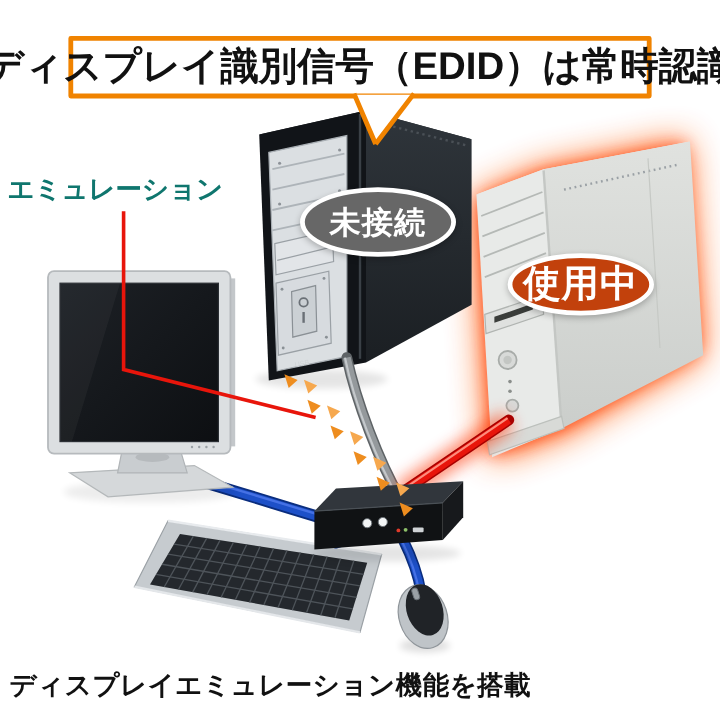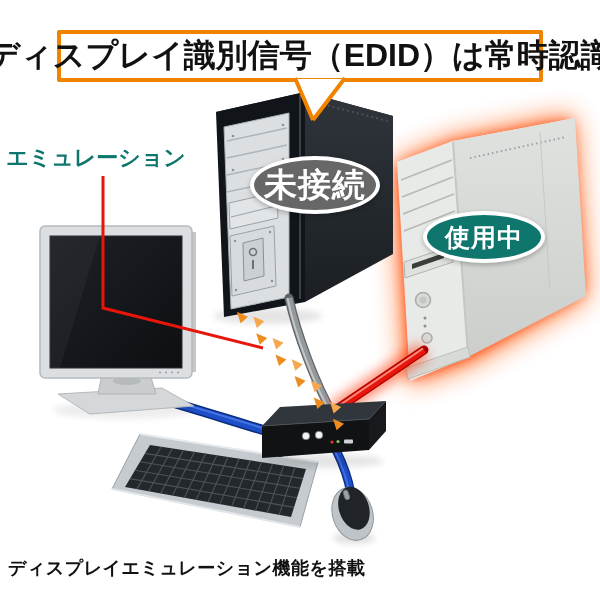--- a/index.html
+++ b/index.html
@@ -13,24 +13,24 @@
           display:flex;align-items:center;justify-content:center;z-index:3;}
   .banner span{font-size:32px;font-weight:800;color:#111;letter-spacing:0px;white-space:nowrap;}
   #banner-tail{z-index:4;}
   
   .emu-label{position:absolute;left:6px;top:144px;width:180px;z-index:2;
              text-align:center;font-size:22px;line-height:28px;font-weight:700;color:#0f766e;}
   
   .badge{position:absolute;border:4px solid #fff;border-radius:50%;
          display:flex;align-items:center;justify-content:center;color:#fff;font-weight:800;
          z-index:2;box-shadow:0 2px 5px rgba(0,0,0,.25);}
-  .badge-disconnected{left:250px;top:156px;width:122px;height:50px;background:#676767;font-size:33px;letter-spacing:1px;}
-  .badge-inuse{left:423px;top:211px;width:114px;height:44px;background:#0f766e;font-size:25px;letter-spacing:1px;}
-  
-  .caption{position:absolute;left:8px;top:556px;z-index:2;font-size:18px;font-weight:800;color:#111;
+  .badge-disconnected{left:250px;top:156px;width:122px;height:50px;background:#676767;font-size:26px;letter-spacing:1px;}
+  .badge-inuse{left:423px;top:211px;width:114px;height:44px;background:#c2410c;font-size:31px;letter-spacing:1px;}
+  
+  .caption{position:absolute;left:8px;top:556px;z-index:2;font-size:22px;font-weight:800;color:#111;
            letter-spacing:0.5px;white-space:nowrap;}
 </style>
 </head>
 <body>
 
 <div class="canvas">
 
   <svg id="illustration" class="abs" width="600" height="600" viewBox="0 0 600 600">
     <defs>
       <filter id="blur14" x="-40%" y="-40%" width="180%" height="180%">

